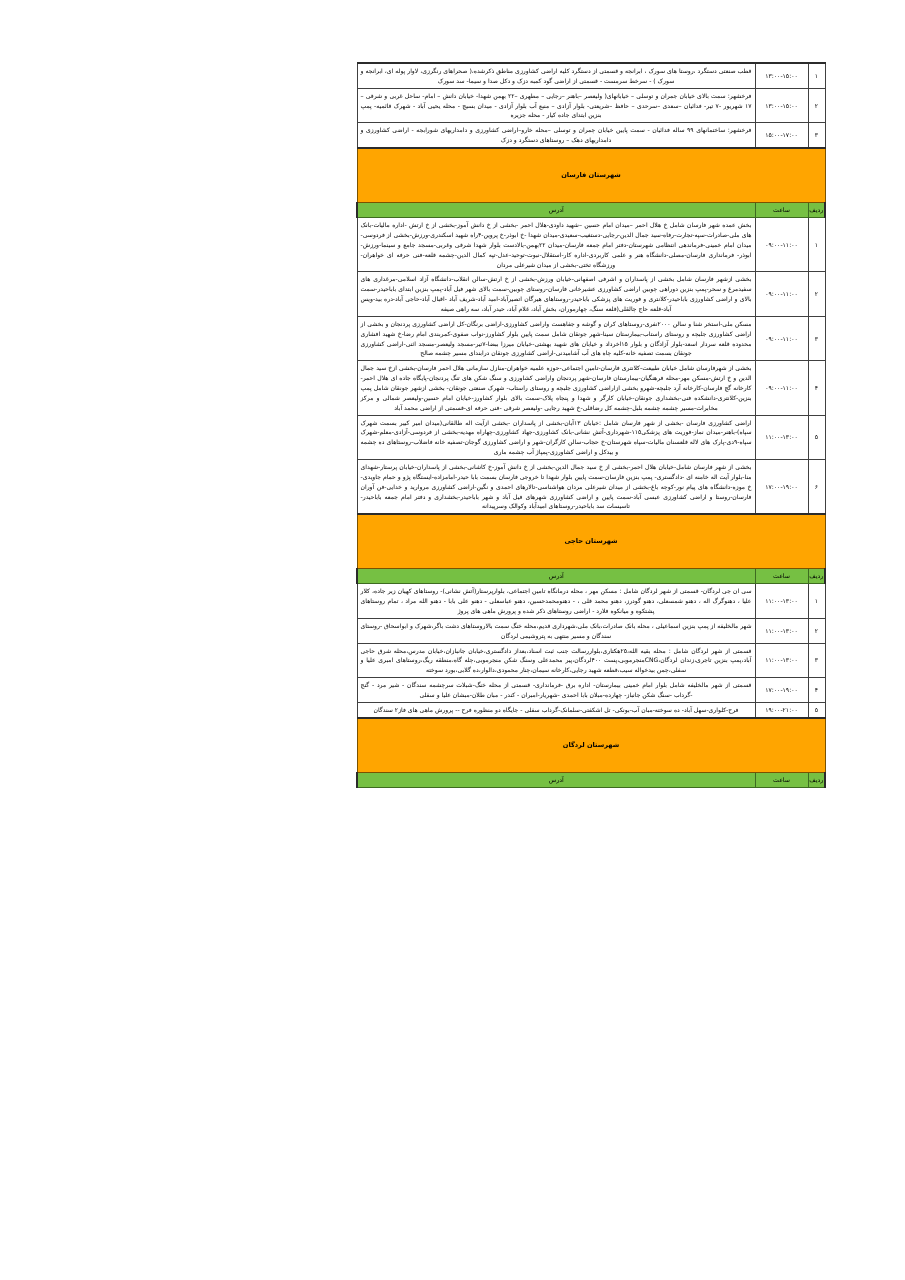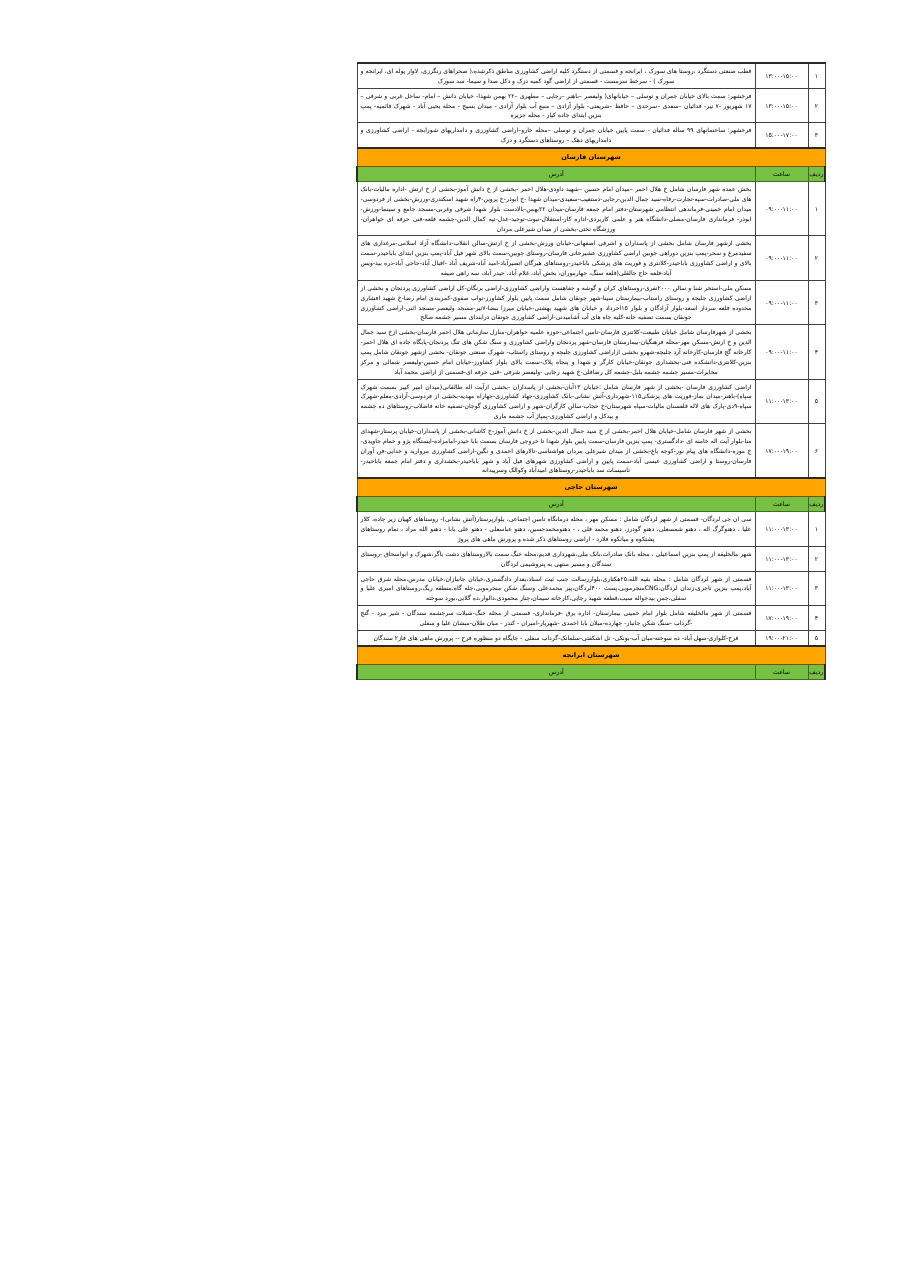--- a/index.html
+++ b/index.html
@@ -62,21 +62,21 @@
     border-left: 2px solid #2b2b2b;
     padding: 3px 5px;
   }
 
   
   tr.district-row td {
     background: #FFA500;
     text-align: center;
     font-size: 6.6px;
     font-weight: bold;
-    padding: 3px 0;
+    padding: 21px 0;
     border-color: #7a5200;
     height: 11px;
   }
 
   
   tr.colhead-row td {
     background: #76C043;
     text-align: center;
     font-size: 6.2px;
     font-weight: normal;
@@ -180,21 +180,21 @@
           <td class="radif">۴</td>
           <td class="saat">۱۷:۰۰-۱۹:۰۰</td>
           <td class="adres">قسمتی از شهر مالخلیفه شامل بلوار امام خمینی بیمارستان- اداره برق -فرمانداری- قسمتی از محله خنگ-شبلات سرچشمه سندگان - شیر مرد - گنج -گرداب -سنگ شکن جانباز- چهارده-مبلان بابا احمدی -شهریار-امبران - کندر - مبان طلان-مبشان علیا و سفلی</td>
         </tr>
         <tr>
           <td class="radif">۵</td>
           <td class="saat">۱۹:۰۰-۲۱:۰۰</td>
           <td class="adres">فرح-کلواری-سهل آباد- ده سوخته-مبان آب-بونکی- تل اشکفتی-سلمانک-گرداب سفلی   -  جایگاه دو منظوره فرح -- پرورش ماهی های فاز۲ سندگان</td>
         </tr>
         <tr class="district-row thick-top">
-          <td colspan="3">شهرستان ابرانجه</td>
+          <td colspan="3">شهرستان لردگان</td>
         </tr>
         <tr class="colhead-row">
           <td class="radif">ردیف</td>
           <td class="saat">ساعت</td>
           <td class="adres">آدرس</td>
         </tr>
       </tbody>
   </table>
 </div>
 

